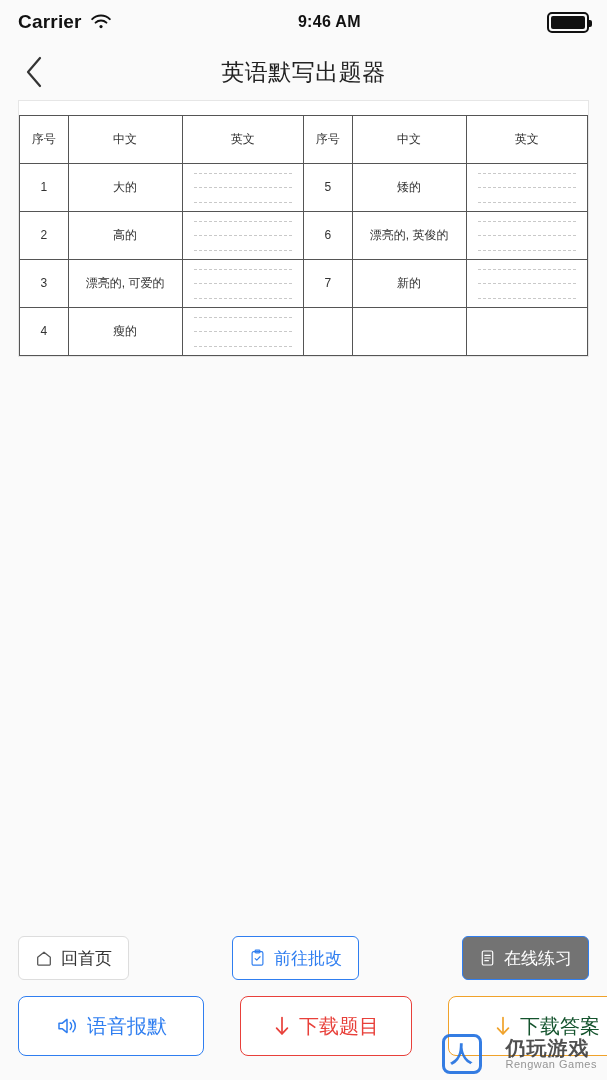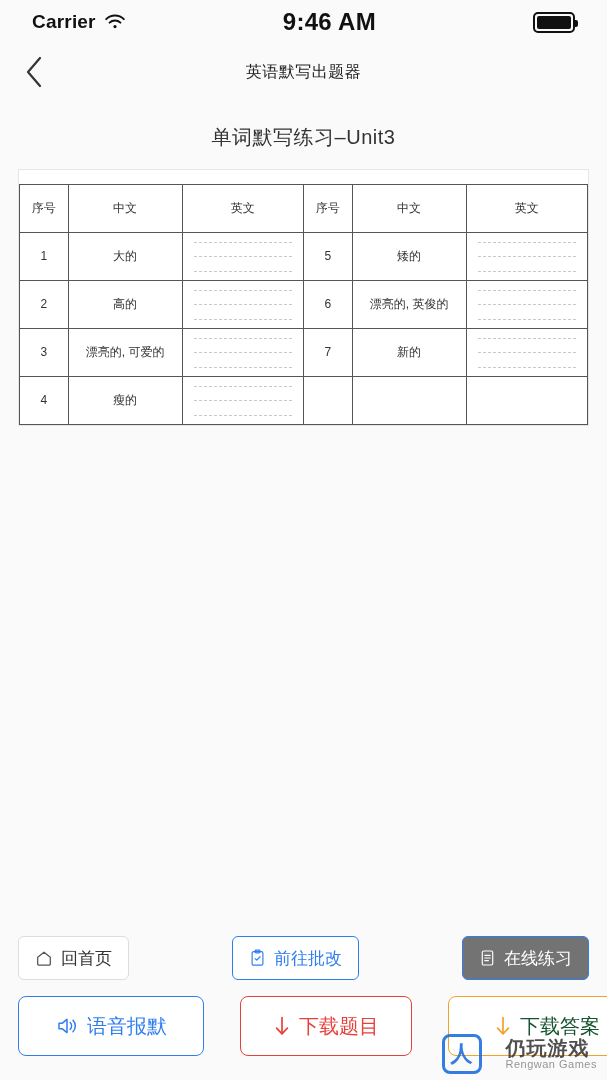--- a/index.html
+++ b/index.html
@@ -17,31 +17,31 @@
     display: flex;
     flex-direction: column;
   }
 
   
   .status-bar {
     height: 44px;
     display: flex;
     align-items: center;
     justify-content: space-between;
-    padding: 0 32px;
+    padding: 0 18px;
     font-size: 19px;
     font-weight: bold;
     color: #111;
     flex: 0 0 auto;
     gap: 28px;
   }
   .status-left { display: flex; align-items: center; gap: 8px; }
   .carrier { font-size: 19px; font-weight: 600; letter-spacing: .2px; }
   .wifi-icon { display:block; }
-  .status-time { font-size: 24px; font-weight: 700; letter-spacing: .3px; }
+  .status-time { font-size: 16px; font-weight: 700; letter-spacing: .3px; }
   .status-right { display: flex; align-items: center; }
   .battery {
     width: 42px; height: 21px;
     border: 2px solid #111;
     border-radius: 5px;
     position: relative;
     display: flex; align-items: center;
     padding: 2px;
   }
   .battery::after {
@@ -66,21 +66,21 @@
     position: absolute;
     left: 14px; top: 50%;
     transform: translateY(-50%);
     width: 40px; height: 40px;
     display: flex; align-items: center; justify-content: center;
     cursor: pointer;
   }
   .nav-title {
     width: 100%;
     text-align: center;
-    font-size: 16px;
+    font-size: 23px;
     color: #222;
     letter-spacing: .5px;
   }
 
   
   .doc-title {
     text-align: center;
     font-size: 20px;
     color: #333;
     margin-top: 24px;
@@ -251,21 +251,20 @@
     <div class="back-btn">
       <span class="ico">
         <svg width="22" height="34" viewBox="0 0 22 34">
           <path d="M17 3 L5 17 L17 31" stroke="#333" stroke-width="2.2" fill="none" stroke-linecap="round" stroke-linejoin="round"></path>
         </svg>
       </span>
     </div>
     <div class="nav-title">英语默写出题器</div>
   </div>
 
-  <div class="doc-title">单词默写练习–Unit3</div>
 
   <div class="sheet-wrap">
     <div class="sheet">
       <table class="worksheet">
         <tbody>
           <tr>
             <td class="col-idx">序号</td>
             <td class="col-cn">中文</td>
             <td class="col-en">英文</td>
             <td class="col-idx">序号</td>

